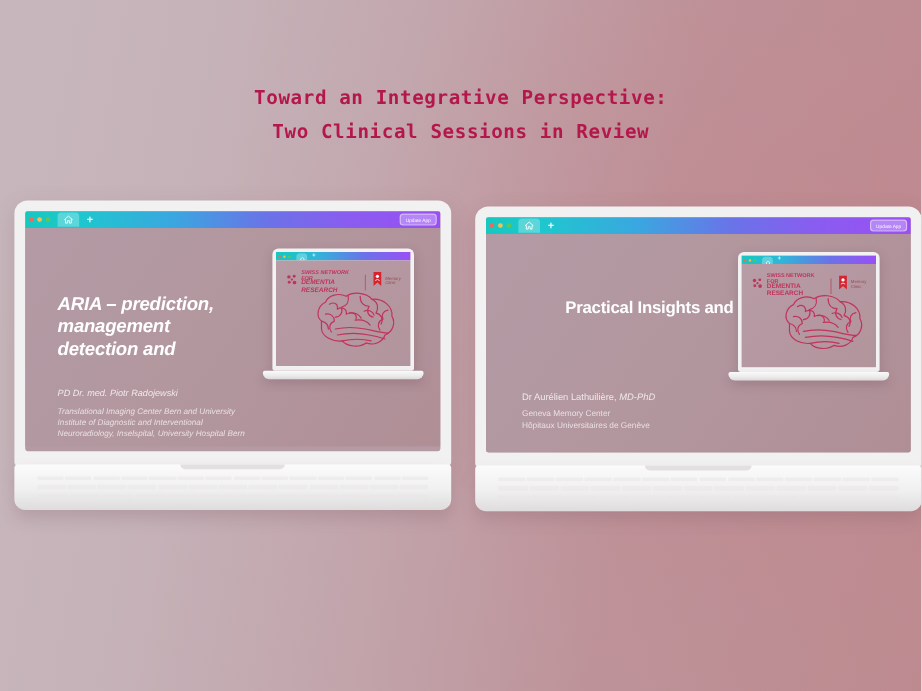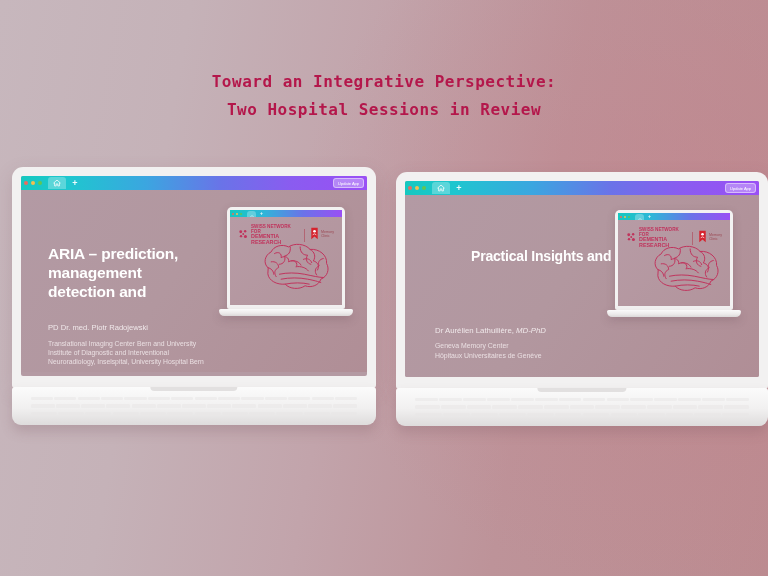--- a/index.html
+++ b/index.html
@@ -278,21 +278,21 @@
     white-space: nowrap;
   }
 </style>
 </head>
 <body>
 
 <div id="stage">
 
   <div class="title-block">
     <div class="title-line">Toward an Integrative Perspective:</div>
-    <div class="title-line">Two Hospital Sessions in Review</div>
+    <div class="title-line">Two Clinical Sessions in Review</div>
   </div>
 
   <div class="laptop" style="left:12px; top:167px; width:364px;">
 
     <div class="laptop-lid" style="width:364px; box-sizing:border-box;">
       <div class="laptop-screen" style="height:200px;">
 
         <div class="chrome" style="height:14px; padding:0 3px;">
           <div class="lights">
             <span class="light r" style="width:4px;height:4px;"></span>
@@ -304,21 +304,21 @@
               <svg width="8" height="8" viewBox="0 0 12 12">
                 <path d="M6 1.6 L11 6 L9.6 6 L9.6 10.4 L7.2 10.4 L7.2 7.4 L4.8 7.4 L4.8 10.4 L2.4 10.4 L2.4 6 L1 6 Z" fill="none" stroke="#ffffff" stroke-width="1.1" stroke-linejoin="round"></path>
               </svg>
             </span>
           </div>
           <span class="plus-btn" style="font-size:9px;margin-left:5px;width:8px;height:12px;">+</span>
           <span class="chrome-spacer"></span>
           <span class="update-btn" style="font-size:4px;height:8px;padding:0 4px;">Update App</span>
         </div>
 
-        <div class="slide" style="height:182px; padding:0;">
+        <div class="slide" style="height:182px; padding:0;font-style:italic;">
 
           <div style="position:absolute; left:27px; top:54px; width:200px;">
             <div class="slide-heading" style="font-size:15.5px; line-height:19px;">ARIA – prediction,</div>
             <div class="slide-heading" style="font-size:15.5px; line-height:19px;">management</div>
             <div class="slide-heading" style="font-size:15.5px; line-height:19px;">detection and</div>
           </div>
 
           <div class="slide-presenter" style="position:absolute; left:27px; top:133px; font-size:7.6px; line-height:10px;">PD Dr. med. Piotr Radojewski</div>
 
           <div style="position:absolute; left:27px; top:149px; width:215px;">

